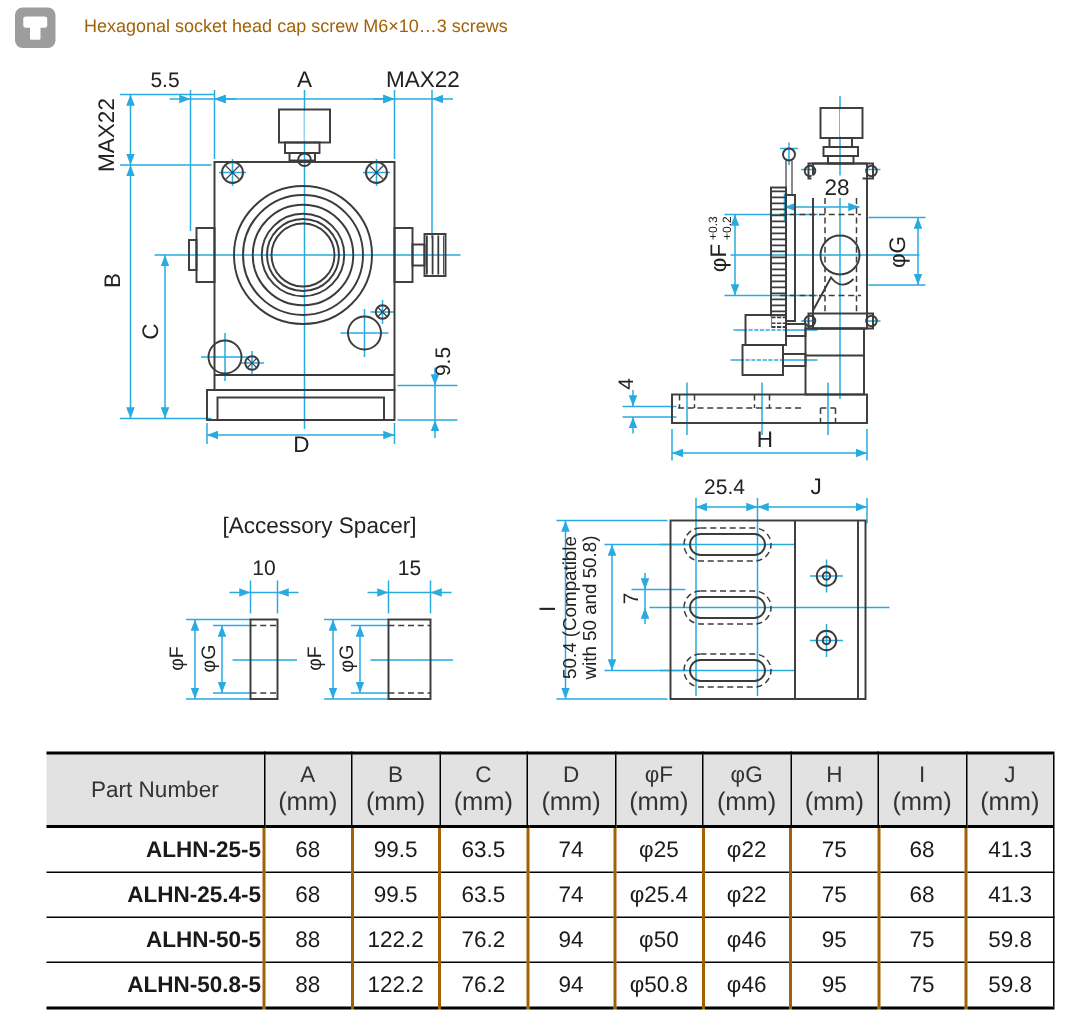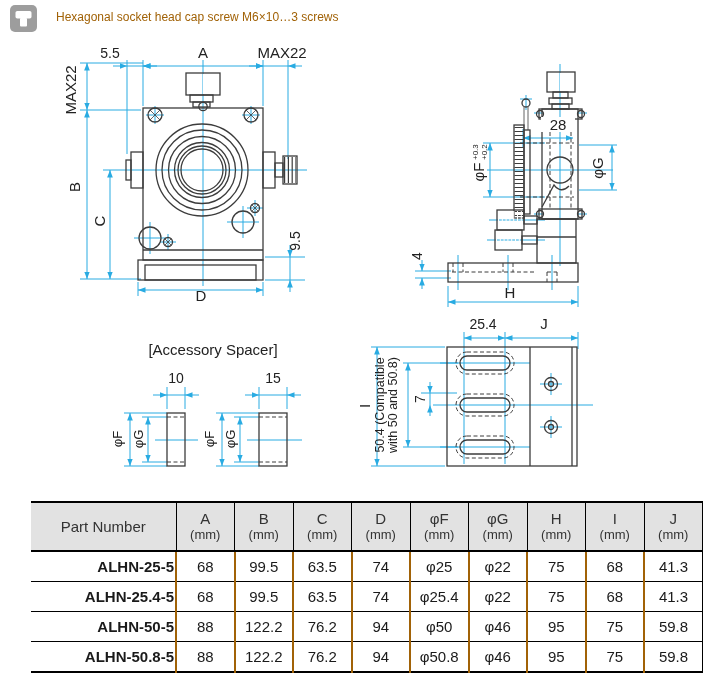--- a/index.html
+++ b/index.html
@@ -17,21 +17,21 @@
   .dash{stroke:#3c3c3c;fill:none;stroke-width:1;stroke-dasharray:4,2.5;}
   .cy{stroke:#29abe2;fill:none;stroke-width:1;}
   
   table.dim{position:absolute;left:31px;top:501px;width:672px;border-collapse:collapse;
             table-layout:fixed;border-top:2px solid #000;border-bottom:2px solid #000;
             font-size:15px;color:#1a1a1a;}
   table.dim th{background:#e2e2e2;font-weight:normal;height:45px;border-bottom:2px solid #000;
                border-left:1px solid #000;color:#333;line-height:1.15;}
   table.dim th:first-child{border-left:none;}
   table.dim th:last-child,table.dim td:last-child{border-right:1px solid #000;}
-  table.dim th .unit{display:block;font-size:13px;}
+  table.dim th .unit{display:block;font-size:17px;}
   table.dim td{height:27px;border-left:2px solid #a16207;border-bottom:1.5px solid #000;
                text-align:center;}
   table.dim tr:last-child td{border-bottom:none;}
   table.dim td.part{font-weight:bold;text-align:right;padding-left:9px;border-left:none;}
 </style>
 </head>
 <body>
 
 <div class="page">
 

